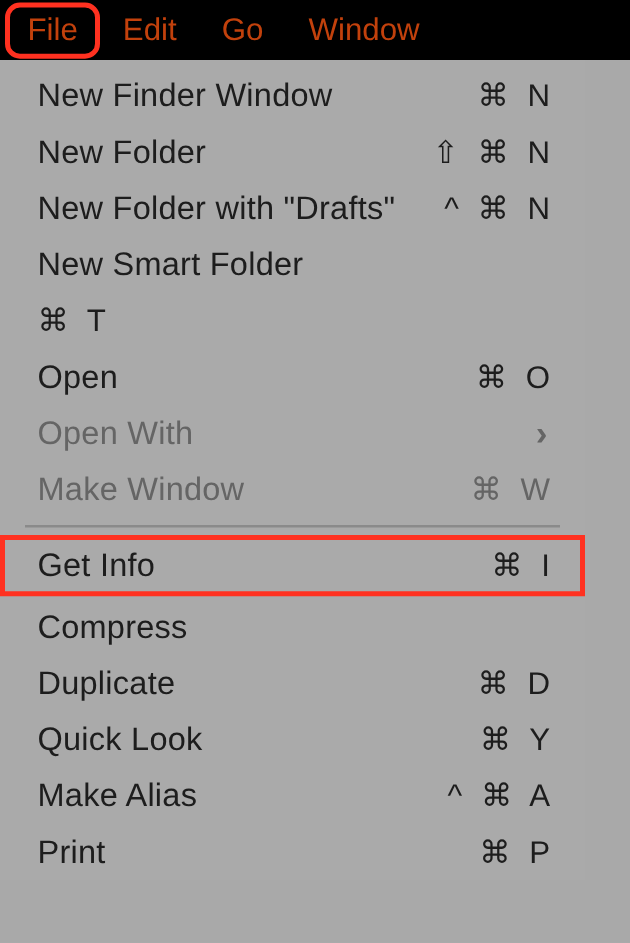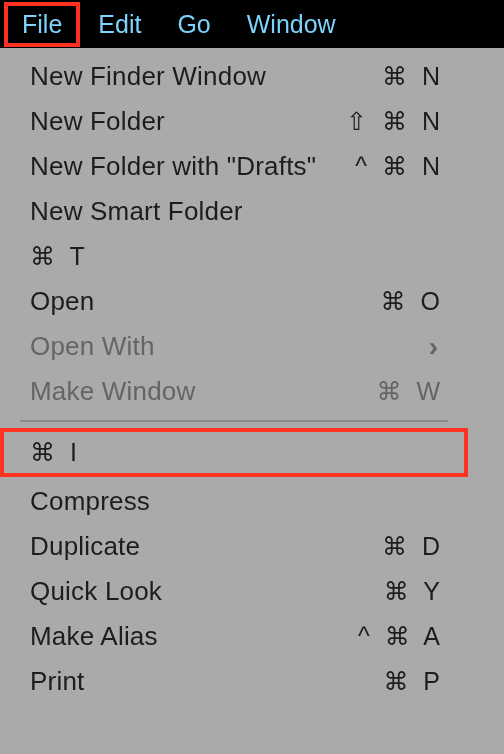--- a/index.html
+++ b/index.html
@@ -15,25 +15,26 @@
       overflow: hidden;
     }
     .menubar {
       background: #000;
       height: 48px;
       display: flex;
       align-items: center;
       padding: 0 4px;
     }
     .menubar-item {
-      color: #7dd3fc;
+      color: #c2410c;
       font-size: 25px;
       font-weight: 500;
       padding: 8px 18px;
       cursor: default;
+      border-radius: 12px;
     }
     .menubar-item.active {
       border: 4px solid #ff3120;
       padding: 4px 14px;
     }
     .dropdown {
       background: rgba(170,170,170,0.96);
       width: 468px;
       padding-top: 6px;
     }
@@ -130,20 +131,21 @@
   </div>
 
   <div class="menu-item disabled">
     <span class="menu-label">Make Window</span>
     <span class="menu-shortcut">⌘ W</span>
   </div>
 
   <div class="separator"></div>
 
   <div class="menu-item highlighted">
+    <span class="menu-label">Get Info</span>
     <span class="menu-shortcut">⌘  I</span>
   </div>
 
 
   <div class="menu-item">
     <span class="menu-label">Compress</span>
     <span class="menu-shortcut"></span>
   </div>
 
   <div class="menu-item">

